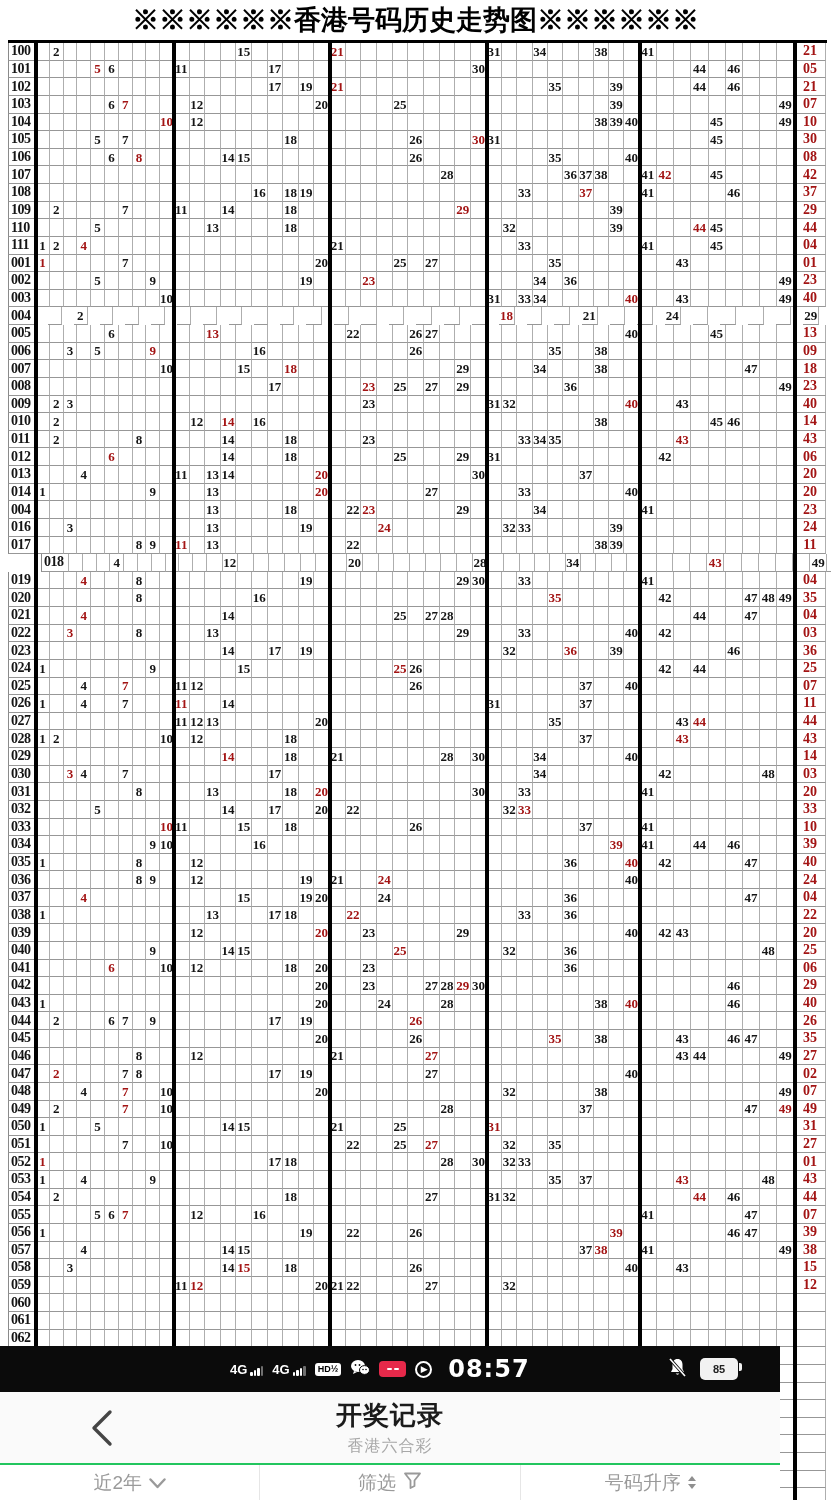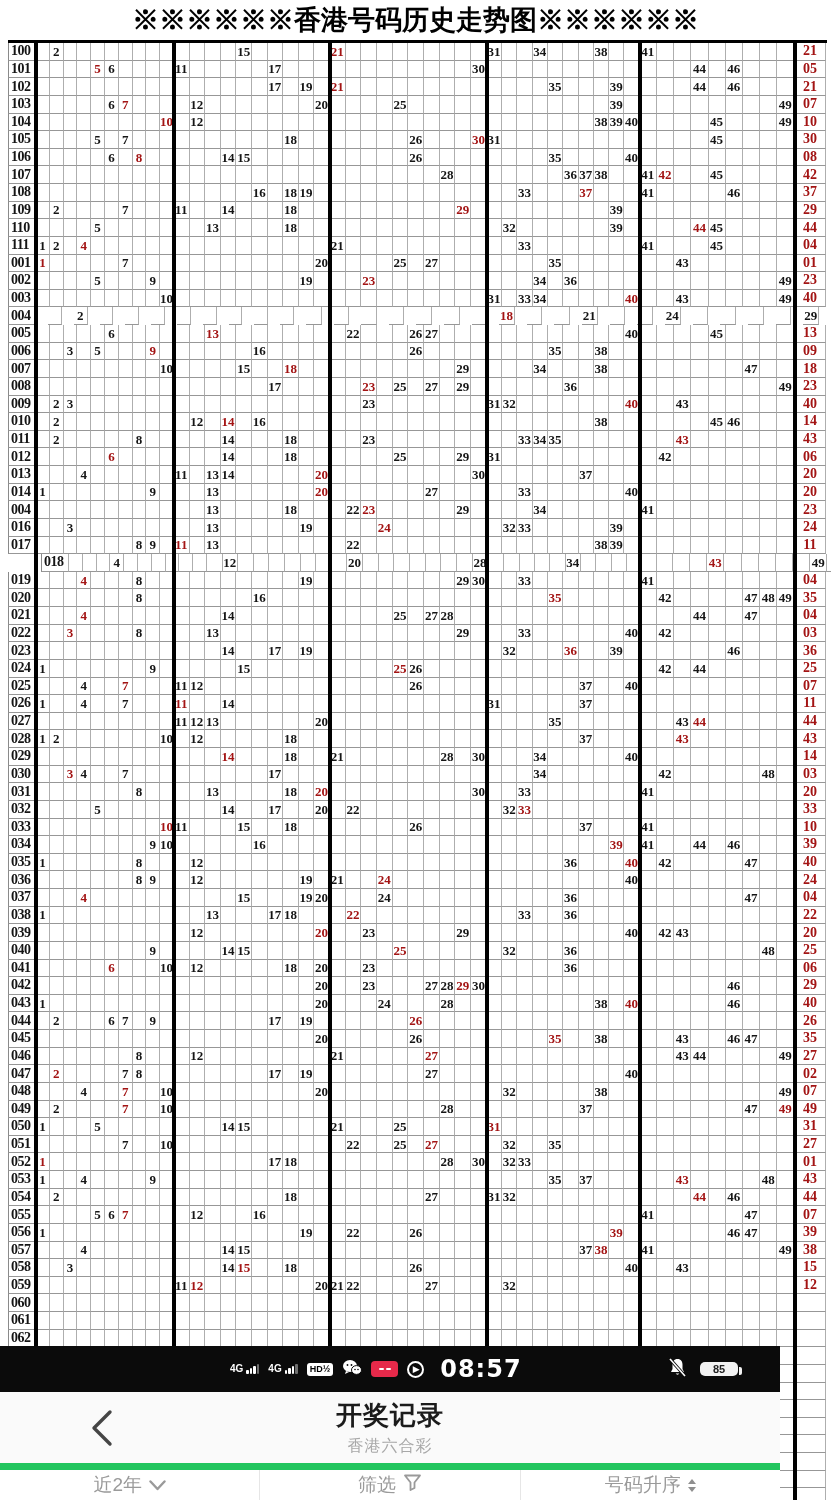--- a/index.html
+++ b/index.html
@@ -17,44 +17,44 @@
       font-size:13px; line-height:1; color:#151515; white-space:nowrap; overflow:visible; }
   .rlabel { justify-content:flex-start; padding-left:2px; font-size:14px; border-left:1px solid #8a8a8a; letter-spacing:-0.5px; }
   .gspecial { color:#a31414; font-size:14px; }
   .gcell.red { color:#a31414; }
   .vline { position:absolute; top:0; width:4px; background:#000; z-index:2; }
   
   .phone { position:absolute; left:0; top:1346px; width:780px; height:154px; z-index:5; }
   .statusbar { height:46px; background:#0b0b0b; display:flex; align-items:center; color:#fff; }
   .sb-cluster { display:flex; align-items:center; gap:9px; margin-left:230px; }
   .sig { display:flex; align-items:flex-end; gap:2px; }
-  .sig .lbl { font-size:10px; font-weight:bold; margin-right:1px; line-height:1; }
+  .sig .lbl { font-size:13px; font-weight:bold; margin-right:1px; line-height:1; }
   .bars { display:flex; align-items:flex-end; gap:1px; }
   .bars i { display:block; width:2.5px; background:#fff; border-radius:1px; }
   .bars i.dim { background:#6f6f6f; }
   .hd-badge { background:#fff; color:#000; font-size:9px; font-weight:bold; border-radius:3px;
       padding:2px 3px; line-height:1; letter-spacing:0; }
   .redpill { width:27px; height:16px; background:#e6294a; border-radius:4px;
       display:flex; align-items:center; justify-content:center; gap:2px; }
   .redpill i { display:block; width:5px; height:2px; background:#fff; border-radius:1px; }
   .play-ic { width:17px; height:17px; border:2px solid #fff; border-radius:50%;
       display:flex; align-items:center; justify-content:center; color:#fff; font-size:9px; padding-left:1px; }
   .sb-time { font-size:24px; font-weight:bold; margin-left:16px; letter-spacing:1px;
       font-family:"DejaVu Sans", sans-serif; }
   .sb-right { margin-left:auto; margin-right:42px; display:flex; align-items:center; gap:12px; }
-  .batt { position:relative; width:38px; height:14px; background:#f2f2f2; border-radius:5px;
+  .batt { position:relative; width:38px; height:22px; background:#f2f2f2; border-radius:5px;
       color:#222; font-size:11px; font-weight:bold; display:flex; align-items:center; justify-content:center; }
   .batt:after { content:""; position:absolute; right:-4px; top:5px; width:3px; height:8px;
       background:#f2f2f2; border-radius:0 2px 2px 0; }
   .appheader { height:71px; background:#fafafa; position:relative; display:flex;
       flex-direction:column; align-items:center; justify-content:center; }
   .back-btn { position:absolute; left:86px; top:15px; width:34px; height:42px; cursor:pointer; }
   .h-title { font-size:26px; color:#1b1b1b; font-weight:bold; letter-spacing:1px; }
   .h-sub { font-size:16px; color:#a8a8a8; margin-top:3px; letter-spacing:1px; }
-  .toolbar { height:37px; background:#fff; border-top:7px solid #22c55e; display:flex; }
+  .toolbar { height:37px; background:#fff; border-top:2px solid #22c55e; display:flex; }
   .tb-item { flex:1; display:flex; align-items:center; justify-content:center; gap:7px;
       color:#9a9a9a; font-size:19px; cursor:pointer; }
   .tb-item + .tb-item { border-left:1px solid #e6e6e6; }
   .sort-ic { display:flex; flex-direction:column; gap:3px; }
   .tri-up { width:0; height:0; border-left:4px solid transparent; border-right:4px solid transparent;
       border-bottom:5px solid #8f8f8f; }
   .tri-down { width:0; height:0; border-left:4px solid transparent; border-right:4px solid transparent;
       border-top:5px solid #8f8f8f; }
 </style>
 </head>

